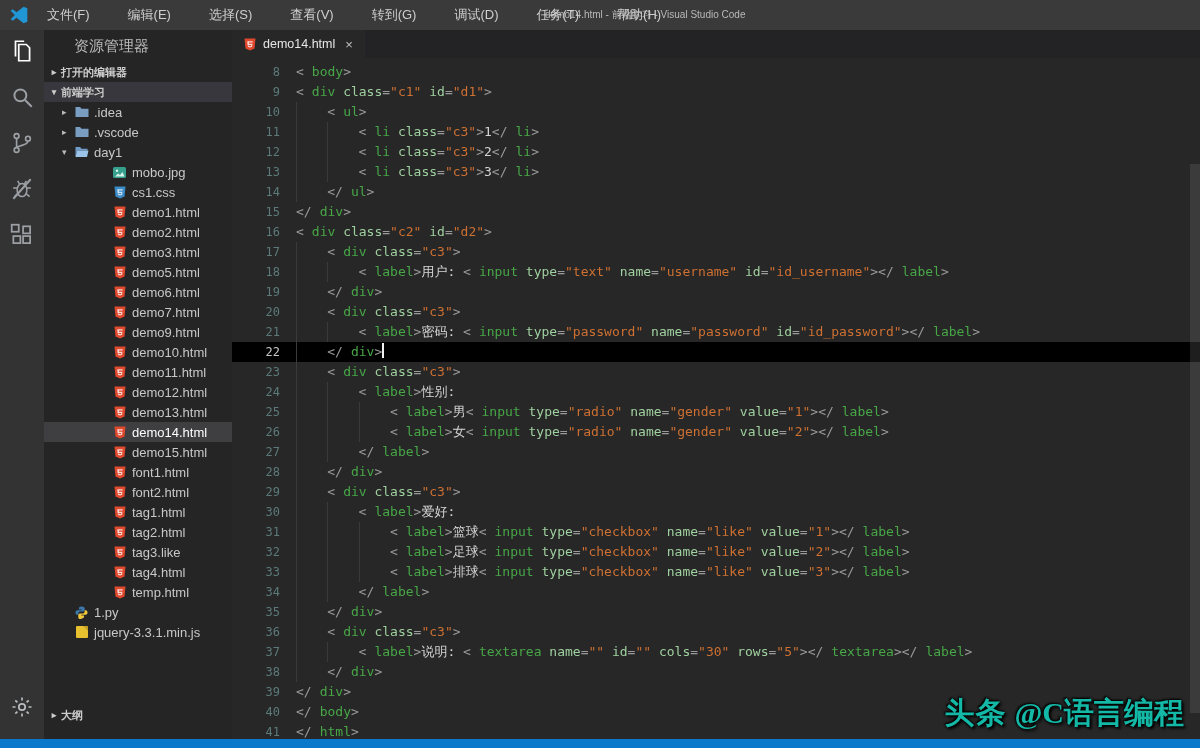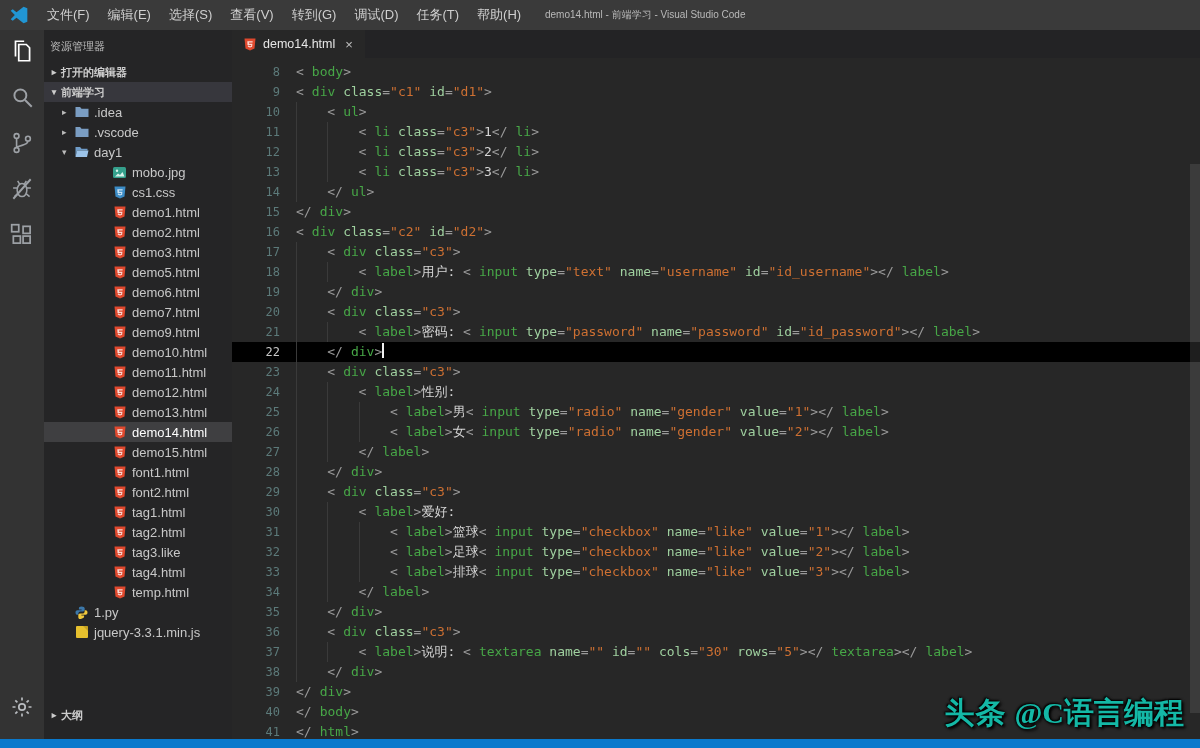--- a/index.html
+++ b/index.html
@@ -3,38 +3,38 @@
 <meta charset="utf-8">
 <style>
   * { margin:0; padding:0; box-sizing:border-box; }
   html,body { width:1200px; height:748px; overflow:hidden; background:#272727;
               font-family:"Liberation Sans", sans-serif; }
   .app { width:1200px; height:748px; display:flex; flex-direction:column; position:relative; }
 
   
   .titlebar { height:30px; background:#3a3a3a; display:flex; align-items:center; position:relative; flex:0 0 30px; }
   .logo-box { width:38px; display:flex; justify-content:center; align-items:center; }
-  .menubar { display:flex; align-items:center; z-index:2; }
+  .menubar { display:flex; align-items:center; z-index:2;gap:20px; }
   .menu-item { padding:0 9px; font-size:13px; color:#cfcfcf; line-height:30px; cursor:default; }
   .window-title { position:absolute; left:545px; top:0; height:30px; line-height:30px;
                   font-size:10px; color:#b9b9b9; white-space:nowrap; }
 
   
   .main { flex:1; display:flex; min-height:0; }
 
   
   .activitybar { width:44px; background:#333333; display:flex; flex-direction:column; align-items:center; flex:0 0 44px; }
   .ab-item { width:44px; height:46px; display:flex; align-items:center; justify-content:center; color:#9da1a6; cursor:pointer; }
   .ab-item.active { color:#ffffff; }
   .ab-spacer { flex:1; }
   .ab-settings { width:44px; height:44px; margin-bottom:8px; display:flex; align-items:center; justify-content:center; color:#b9bcc0; cursor:pointer; }
 
   
   .sidebar { width:188px; flex:0 0 188px; background:#252526; display:flex; flex-direction:column; color:#cccccc; overflow:hidden; }
-  .sb-title { height:32px; line-height:32px; padding-left:6px; font-size:11px; color:#bbbbbb; }
+  .sb-title { height:32px; line-height:32px; padding-left:30px; font-size:15px; color:#bbbbbb; }
   .sb-section { height:20px; display:flex; align-items:center; font-size:11px; font-weight:bold; color:#cccccc; padding-left:3px; cursor:pointer; }
   .sb-section.workspace { background:#37373d; }
   .sb-chev { width:14px; text-align:center; font-size:9px; color:#cccccc; }
   .file-tree { flex:0 0 auto; }
   .tree-row { height:20px; display:flex; align-items:center; font-size:13px; color:#c8c8c8; cursor:pointer; white-space:nowrap; }
   .tree-row.lvl1 { padding-left:18px; }
   .tree-row.lvl2 { padding-left:68px; }
   .tree-row.selected { background:#3f3f41; color:#ffffff; }
   .tree-chev { width:12px; font-size:9px; color:#bbbbbb; text-align:left; }
   .file-ico { width:15px; height:14px; margin-right:5px; display:inline-flex; align-items:center; justify-content:center; flex:0 0 15px; }

